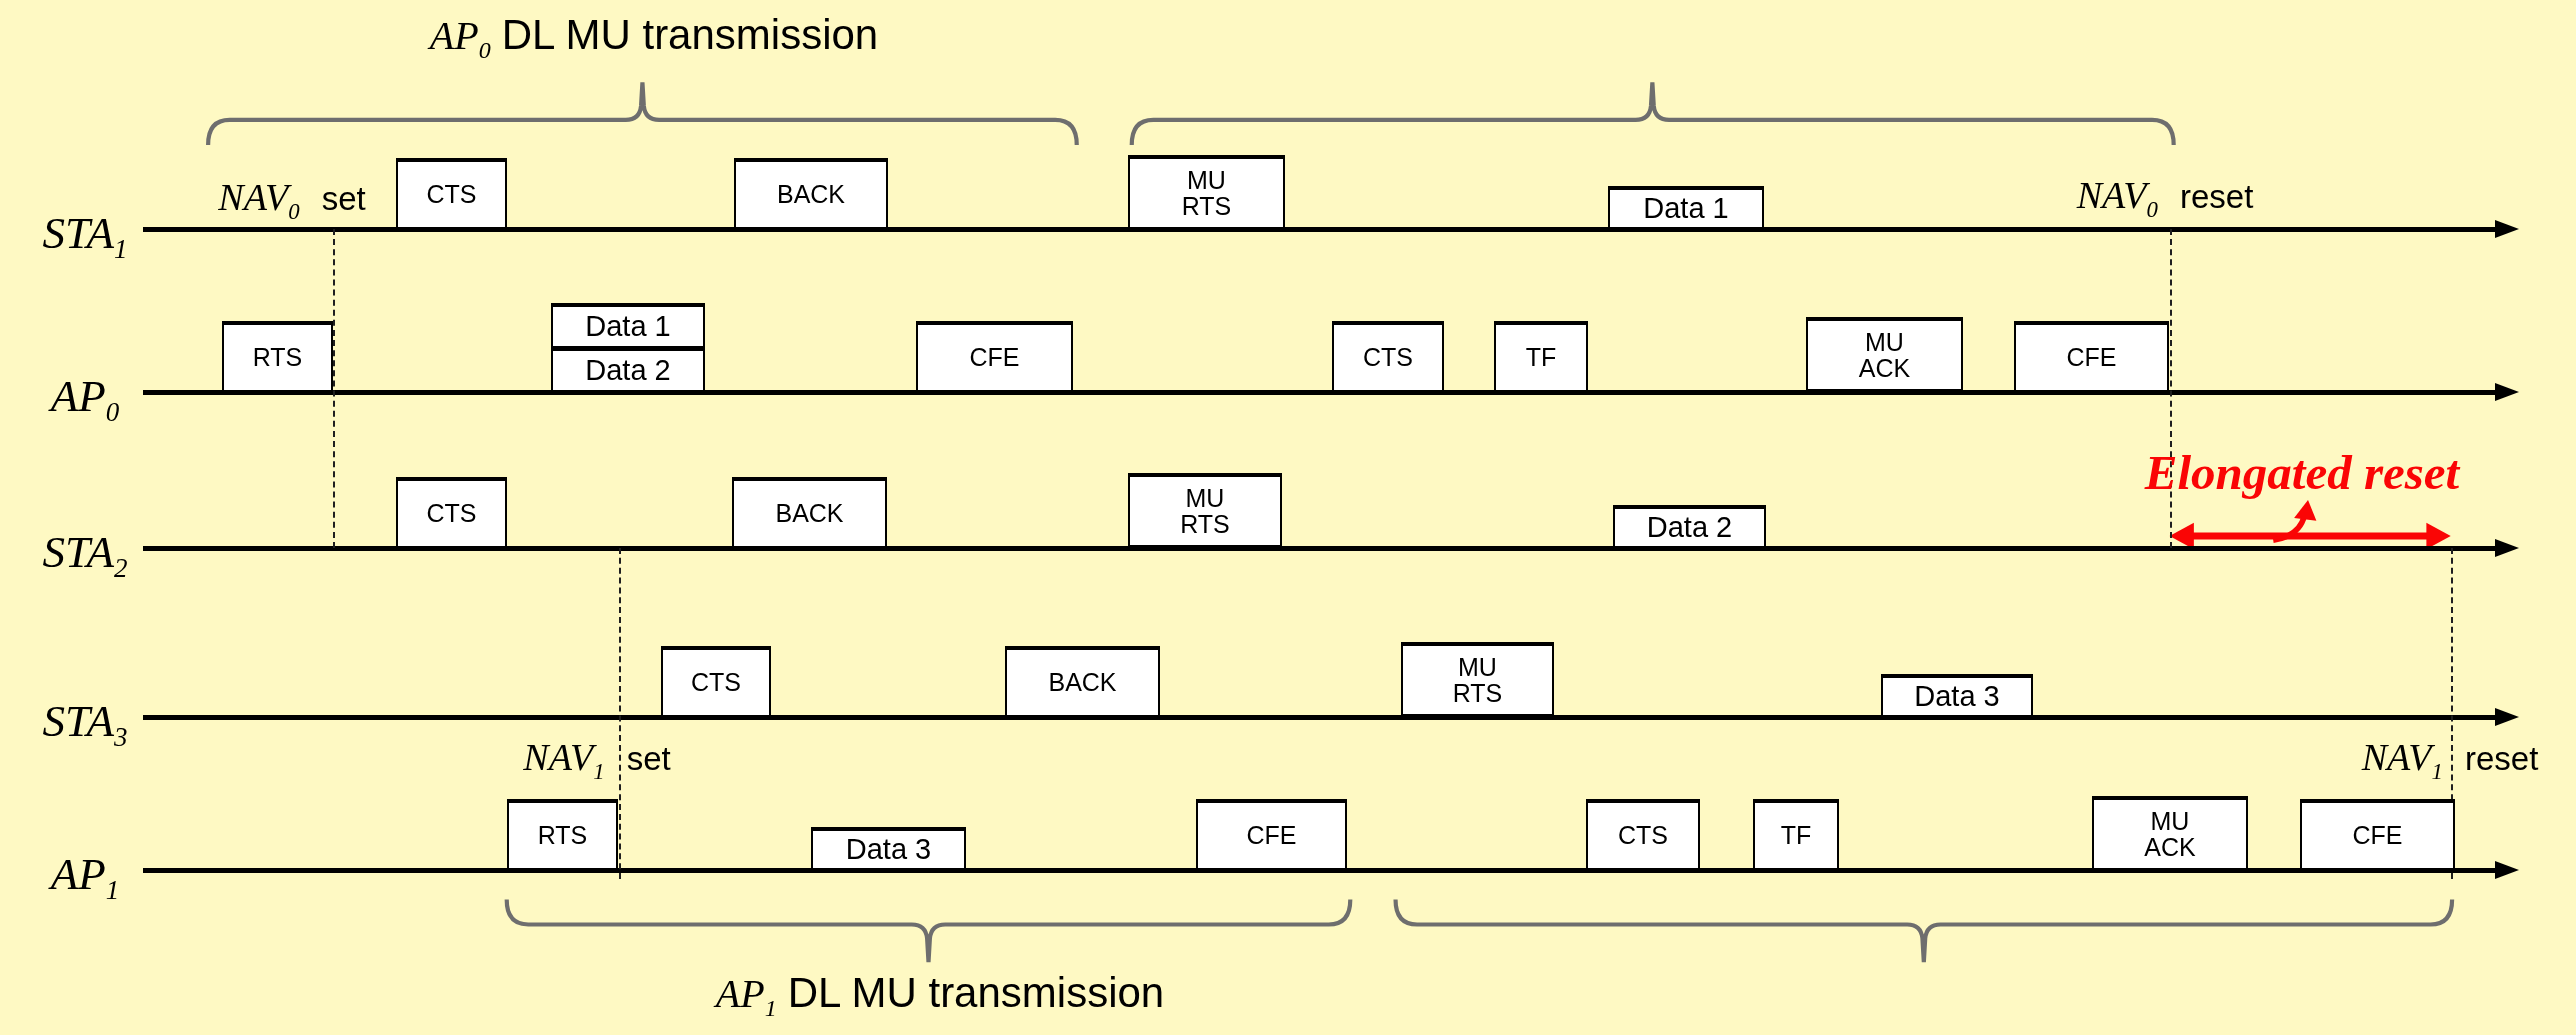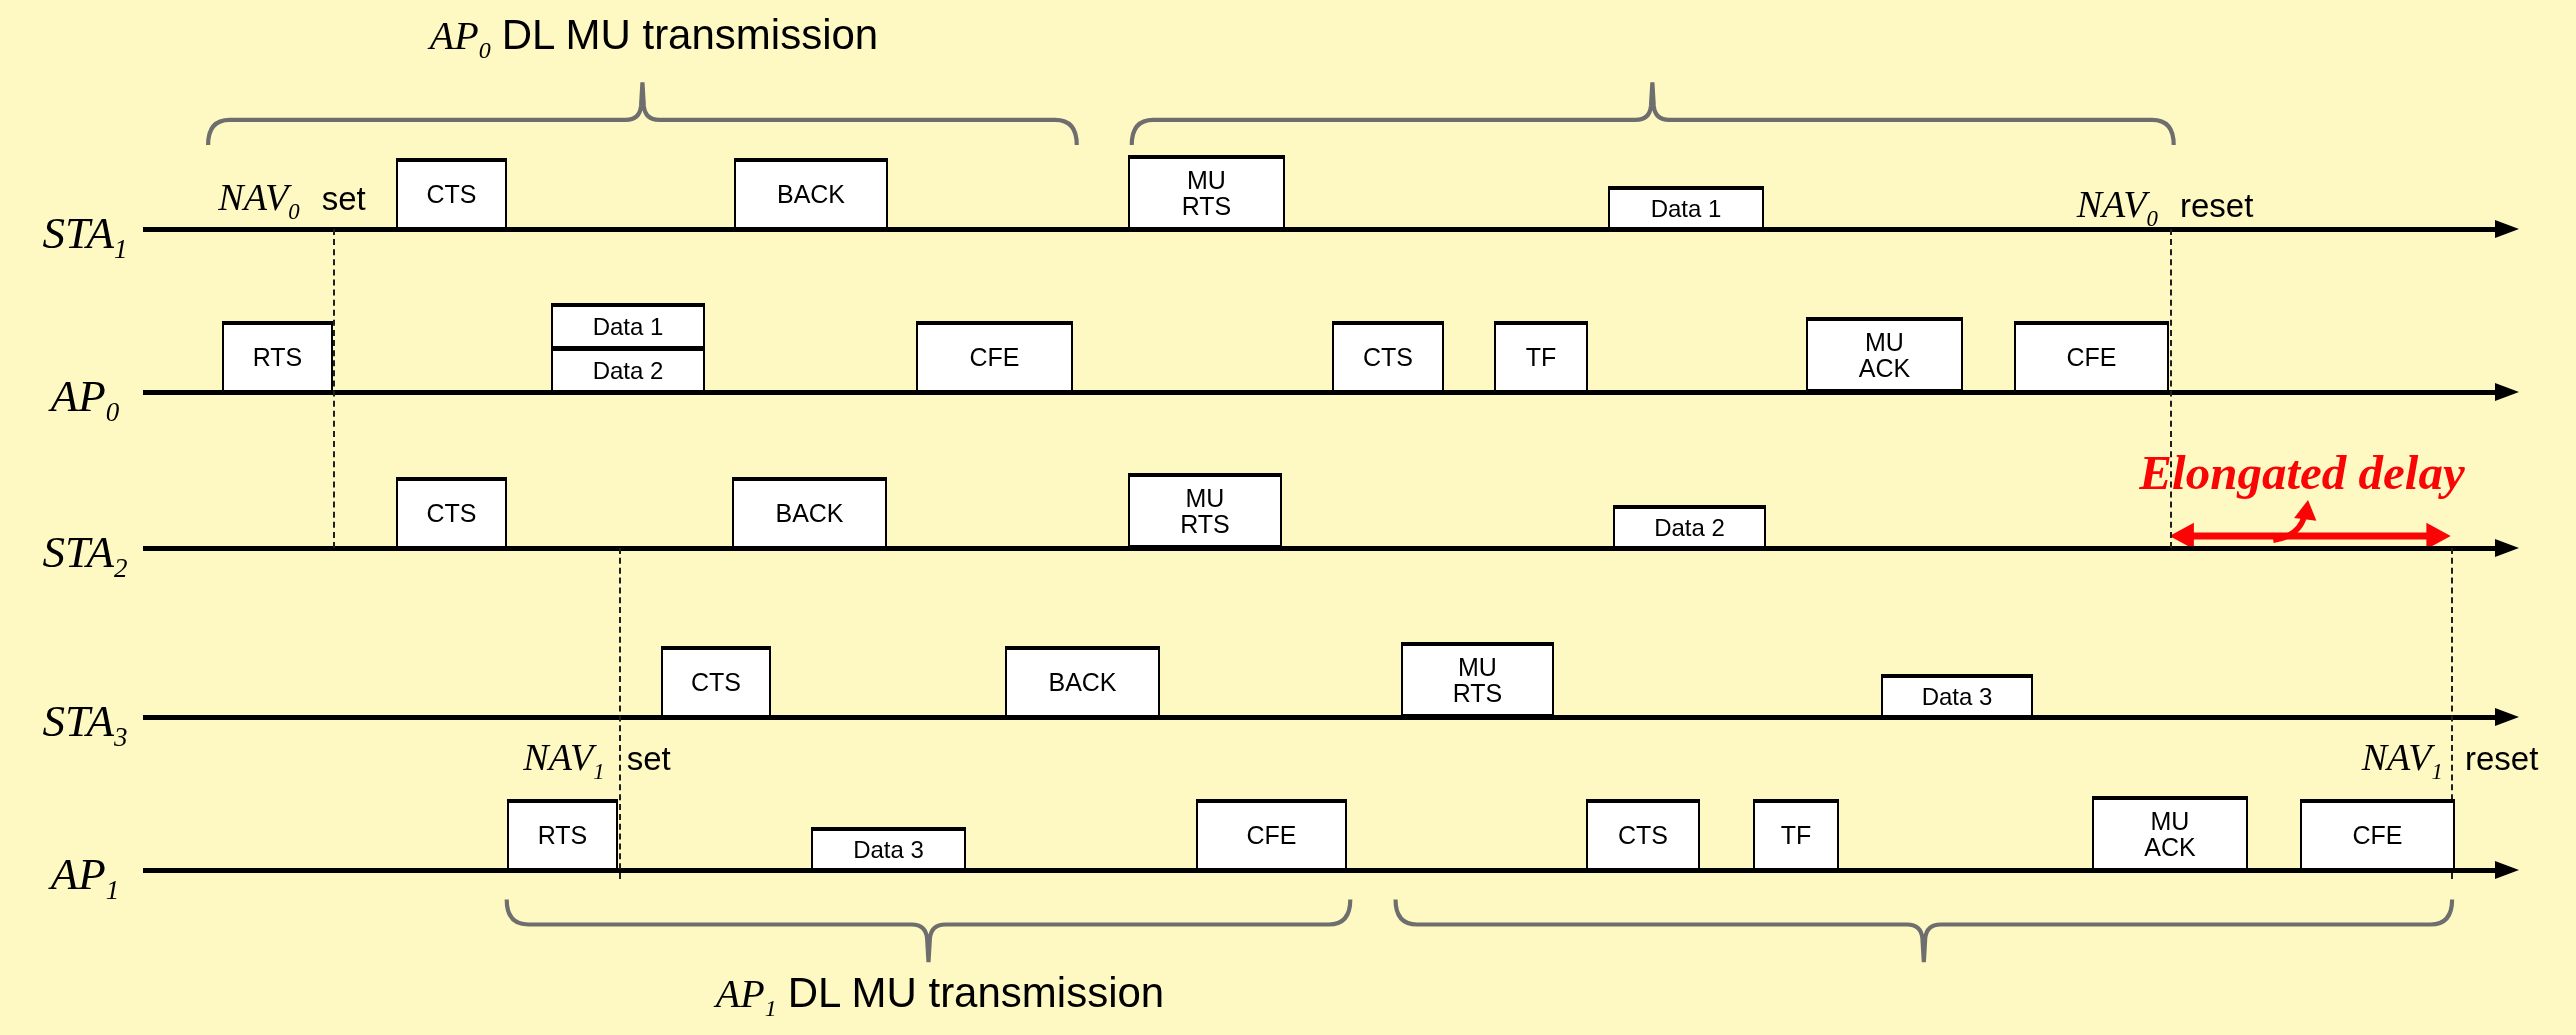--- a/index.html
+++ b/index.html
@@ -11,21 +11,21 @@
   .arrowhead{position:absolute;width:0;height:0;border-left:24px solid #000;
              border-top:9.7px solid transparent;border-bottom:9.7px solid transparent;}
 
   .rowlabel{position:absolute;left:11px;width:148px;text-align:center;
             font:italic 45px "Liberation Serif",serif;transform:translateY(-50%);white-space:nowrap;}
   sub{font-size:0.60em;line-height:0;}
 
   .box{position:absolute;box-sizing:border-box;background:#fff;border:2.1px solid #000;border-top-width:4.2px;
        display:flex;align-items:center;justify-content:center;text-align:center;
        font:25px "Liberation Sans",sans-serif;line-height:1.06;white-space:pre-line;z-index:3;}
-  .box.small{font-size:24px;text-align:center;}
+  .box.small{font-size:29px;text-align:center;}
 
   .dash{position:absolute;width:0;border-left:2.1px dashed #1f1f1f;z-index:1;}
 
   .navlabel{position:absolute;transform:translateX(-50%);white-space:nowrap;
             font:italic 38px "Liberation Serif",serif;z-index:4;}
   .navlabel .word{font:33px "Liberation Sans",sans-serif;font-style:normal;margin-left:22px;}
 
   .bracelabel{position:absolute;transform:translateX(-50%);white-space:nowrap;
               font:42px "Liberation Sans",sans-serif;z-index:4;}
   .bracelabel .mathvar{font:italic 40px "Liberation Serif",serif;margin-right:11px;}
@@ -60,31 +60,31 @@
   </div>
 
   <div class="dash" style="left:333px;top:229px;height:319px;"></div>
   <div class="dash" style="left:2170px;top:229px;height:319px;"></div>
   <div class="dash" style="left:619px;top:548px;height:331px;"></div>
   <div class="dash" style="left:2451px;top:548px;height:331px;"></div>
 
   <div class="navlabel" style="left:292px;top:175px;">
     <span>NAV</span><sub>0</sub><span class="word">set</span>
   </div>
-  <div class="navlabel" style="left:2165px;top:182px;">
+  <div class="navlabel" style="left:2165px;top:173px;">
     <span>NAV</span><sub>0</sub><span class="word">reset</span>
   </div>
   <div class="navlabel" style="left:597px;top:735px;">
     <span>NAV</span><sub>1</sub><span class="word">set</span>
   </div>
   <div class="navlabel" style="left:2450px;top:735px;">
     <span>NAV</span><sub>1</sub><span class="word">reset</span>
   </div>
 
-  <div class="red-text" style="left:2302px;top:444px;">Elongated delay</div>
+  <div class="red-text" style="left:2302px;top:444px;">Elongated reset</div>
 
   <div class="rowlabel" style="top:233px;">
     <span>STA</span><sub>1</sub>
   </div>
   <div class="timeline" style="left:143px;top:227px;width:2353px;"></div>
   <div class="arrowhead" style="left:2495px;top:220px;"></div>
   <div class="box" style="left:396px;top:158px;width:111px;height:71px;">CTS</div>
   <div class="box" style="left:734px;top:158px;width:154px;height:71px;">BACK</div>
   <div class="box" style="left:1128px;top:155px;width:157px;height:74px;">MU
 RTS</div>

